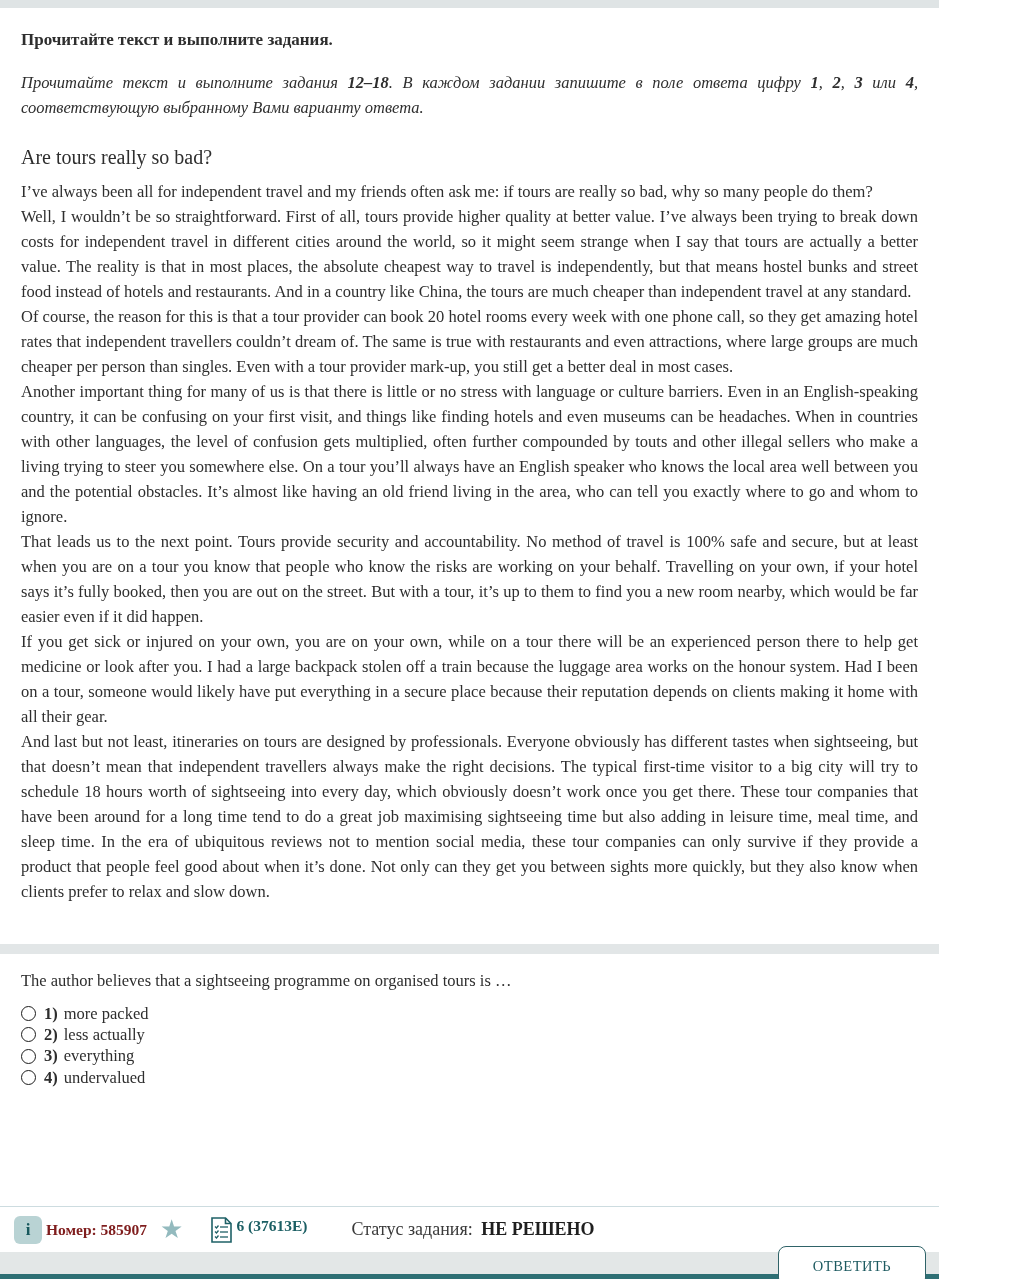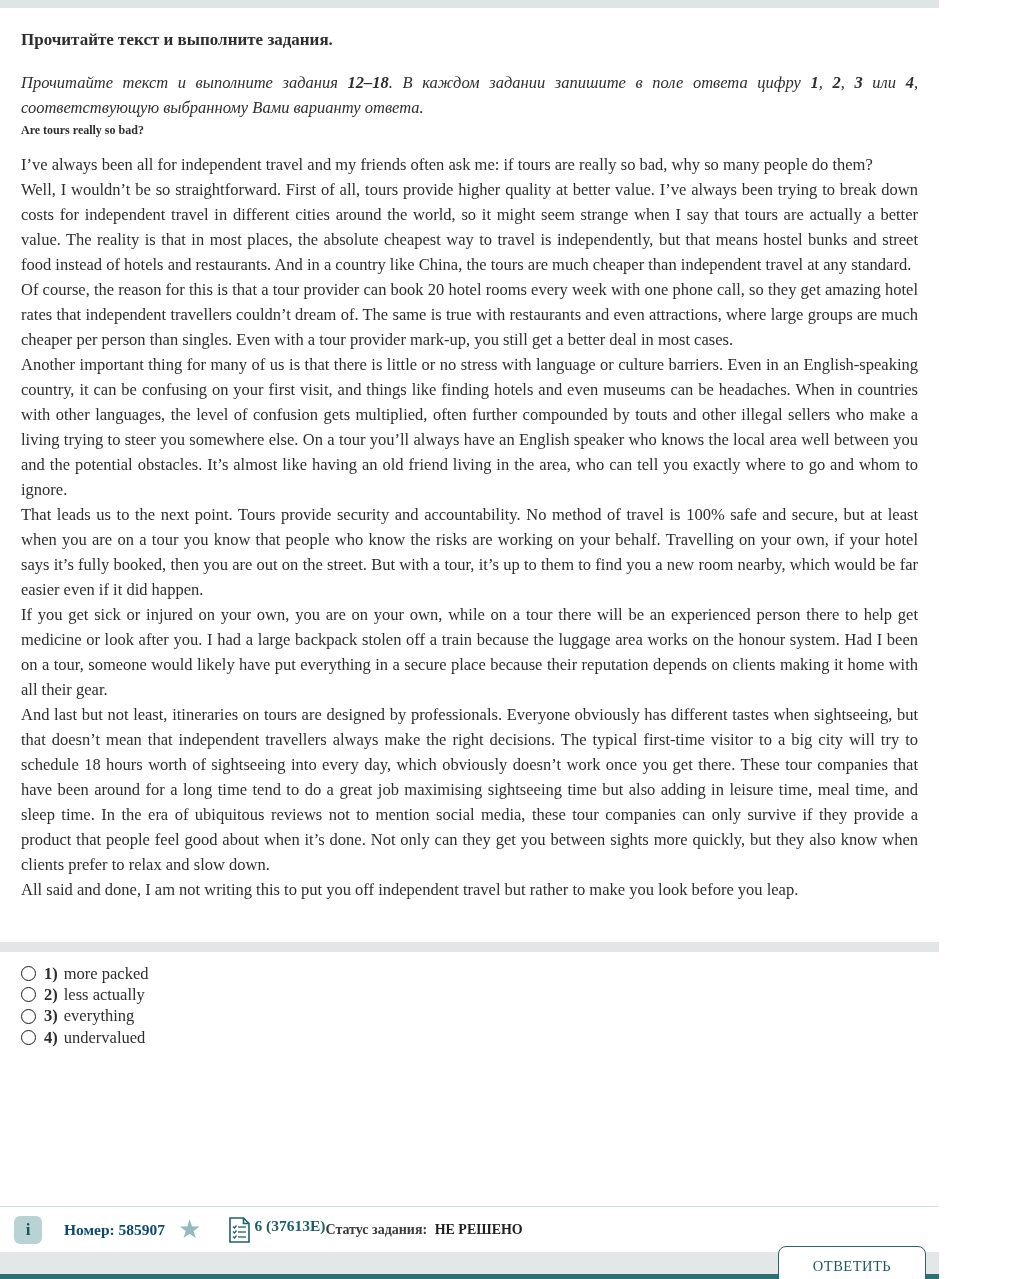--- a/index.html
+++ b/index.html
@@ -8,47 +8,47 @@
     background:#ffffff; font-family:"Liberation Serif", serif; color:#2e2e2e;
   }
   .top-strip { height:8px; background:#dfe4e5; }
   .content { padding:0 21px; }
 
   .instructions-title { margin-top:22px; font-weight:bold; font-size:17px; line-height:20px; }
   .instructions-text  { margin-top:20px; font-style:italic; font-size:16.5px; line-height:25px;
                         text-align:justify; }
   .instructions-text b { font-weight:bold;margin-top:32px; }
 
-  .reading-title { font-weight:bold; font-size:12px; line-height:20px; }
+  .reading-title { margin-top:27px; font-weight:normal; font-size:20px; line-height:20px; }
   .reading-text  { margin-top:12px; font-size:16.5px; line-height:25px; text-align:justify; }
   .reading-text p { margin:0; }
   .reading-text b { font-weight:normal; }
 
   .separator { margin-top:40px; height:10px; background:#e2e6e7; }
 
   .question-title  { margin-top:19px; font-weight:bold; font-size:17px; line-height:22px; }
   .question-prompt { margin-top:16px; font-size:16.5px; line-height:22px; }
   .options { margin-top:11px; }
   .option-row { display:flex; align-items:center; height:21.3px; font-size:16.5px; cursor:pointer; }
   .radio { width:15px; height:15px; box-sizing:border-box; border:1.5px solid #1c1c1c;
            border-radius:50%; background:#fff; margin-right:8px; flex:0 0 auto; }
   .opt-num { font-weight:bold; margin-right:6px; }
 
   .footer { position:absolute; left:0; bottom:0; width:100%; }
   .footer-main { height:45px; background:#fff; border-top:1px solid #cddce0;
                  display:flex; align-items:center; padding:0 14px; }
   .info-badge { display:inline-flex; align-items:center; justify-content:center;
                 width:28px; height:28px; border-radius:6px; background:#b9d3d4;
                 color:#17585d; font-weight:bold; font-size:17px; cursor:pointer; }
-  .task-number { margin-left:22px; color:#0c4a6e; font-weight:bold; font-size:15.5px; cursor:pointer; }
+  .task-number { margin-left:4px; color:#7f1d1d; font-weight:bold; font-size:15.5px; cursor:pointer; }
   .star { margin-left:13px; color:#93babe; font-size:26px; line-height:26px; cursor:pointer; }
   .task-ref { margin-left:27px; display:inline-flex; cursor:pointer; }
   .task-ref svg { display:block; margin-right:3px; }
   .task-ref .ref-text { color:#1b5e63; font-weight:bold; font-size:15.5px; }
-  .status { font-size:14px; color:#3a3a3a;font-weight:bold; }
+  .status { margin-left:44px; font-size:18px; color:#3a3a3a; }
   .status b { color:#1f1f1f; margin-left:4px; }
   .footer-gray { height:22px; background:#e3e7e7; }
   .footer-teal { height:5px; background:#2e6f74; }
 
   .answer-button {
     position:absolute; top:1246px; right:13px; width:148px; height:40px;
     background:#ffffff; border:1px solid #2f6368; border-radius:8px;
     color:#1d5a60; font-family:"Liberation Serif", serif; font-size:14.5px;
     letter-spacing:0.5px; cursor:pointer;
   }
@@ -66,27 +66,27 @@
     <div class="reading-title">Are tours really so bad?</div>
 
     <div class="reading-text">
       <p><span>I’ve always been all for independent travel and my friends often ask me: if tours are really so bad, why so many people do them?</span></p>
       <p><span>Well, I wouldn’t be so straightforward. First of all, tours provide higher quality at better value. I’ve always been trying to break down costs for independent travel in different cities around the world, so it might seem strange when I say that tours are actually a better value. The reality is that in most places, the absolute cheapest way to travel is independently, but that means hostel bunks and street food instead of hotels and restaurants. And in a country like China, the tours are much cheaper than independent travel at any standard.</span></p>
       <p><span>Of course, the reason for this is that a tour provider can book 20 hotel rooms every week with one phone call, so they get amazing hotel rates that independent travellers couldn’t dream of. The same is true with restaurants and even attractions, where large groups are much cheaper per person than singles. Even with a tour provider mark-up, you still get a better deal in most cases.</span></p>
       <p><span>Another important thing for many of us is that there is little or no stress with language or culture barriers. Even in an English-speaking country, it can be confusing on your first visit, and things like finding hotels and even museums can be headaches. When in countries with other languages, the level of confusion gets multiplied, often further compounded by touts and other illegal sellers who make a living trying to steer you somewhere else. On a tour you’ll always have an English speaker who knows the local area well between you and the potential obstacles. It’s almost like having an old friend living in the area, who can tell you exactly where to go and whom to ignore.</span></p>
       <p><span>That leads us to the next point. Tours provide security and accountability. No method of travel is 100% safe and secure, but at least when you are on a tour you know that people who know the risks are working on your behalf. Travelling on your own, if your hotel says it’s fully booked, then you are out on the street. But with a tour, it’s up to them to find you a new room nearby, which would be far easier even if </span><b>it</b><span> did happen.</span></p>
       <p><span>If you get sick or injured on your own, you are on your own, while on a tour there will be an experienced person there to help get medicine or look after you. I had a large backpack stolen off a train because the luggage area works on the honour system. Had I been on a tour, someone would likely have put everything in a secure place because their reputation depends on clients making it home with all their gear.</span></p>
       <p><span>And last but not least, itineraries on tours are designed by professionals. Everyone obviously has different tastes when sightseeing, but that doesn’t mean that independent travellers always make the right decisions. The typical first-time visitor to a big city will try to schedule 18 hours worth of sightseeing into every day, which obviously doesn’t work once you get there. These tour companies that have been around for a long time tend to do a great job maximising sightseeing time but also adding in leisure time, meal time, and sleep time. In the era of ubiquitous reviews not to mention social media, these tour companies can only survive if they provide a product that people feel good about when it’s done. Not only can they get you between sights more quickly, but they also know when clients prefer to relax and slow down.</span></p>
-      <p><span>All said and done, I am not writing this to put you off independent travel but rather to make you look before you leap.</span></p>
     </div>
   </div>
 
   <div class="separator"></div>
 
   <div class="content">
+    <div class="question-prompt">The author believes that a sightseeing programme on organised tours is …</div>
 
     <div class="options">
       <div class="option-row">
         <span class="radio"></span>
         <span class="opt-num">1)</span>
         <span class="opt-label">more packed</span>
       </div>
       <div class="option-row">
         <span class="radio"></span>
         <span class="opt-num">2)</span>

